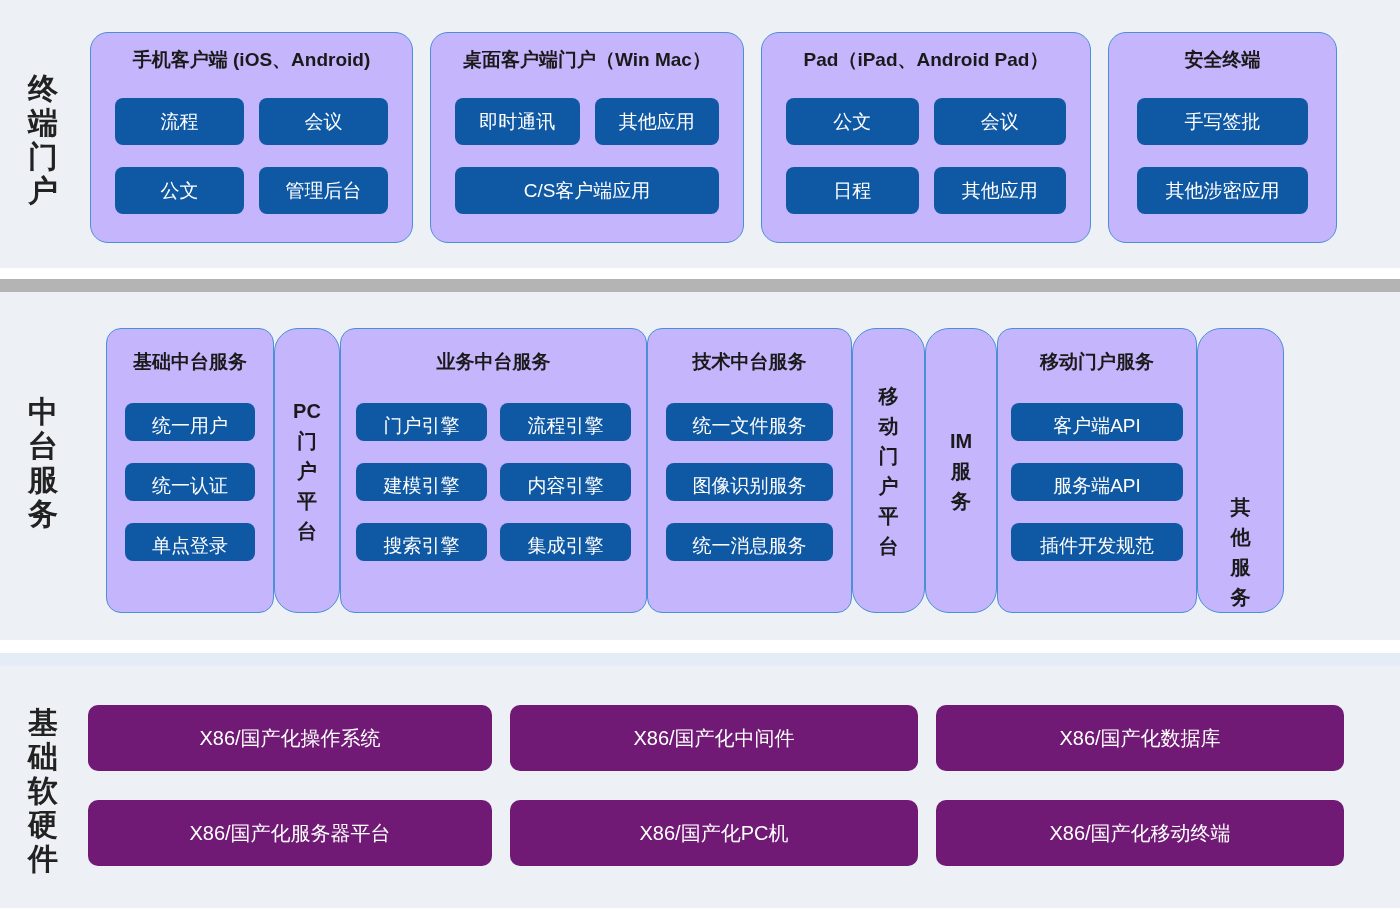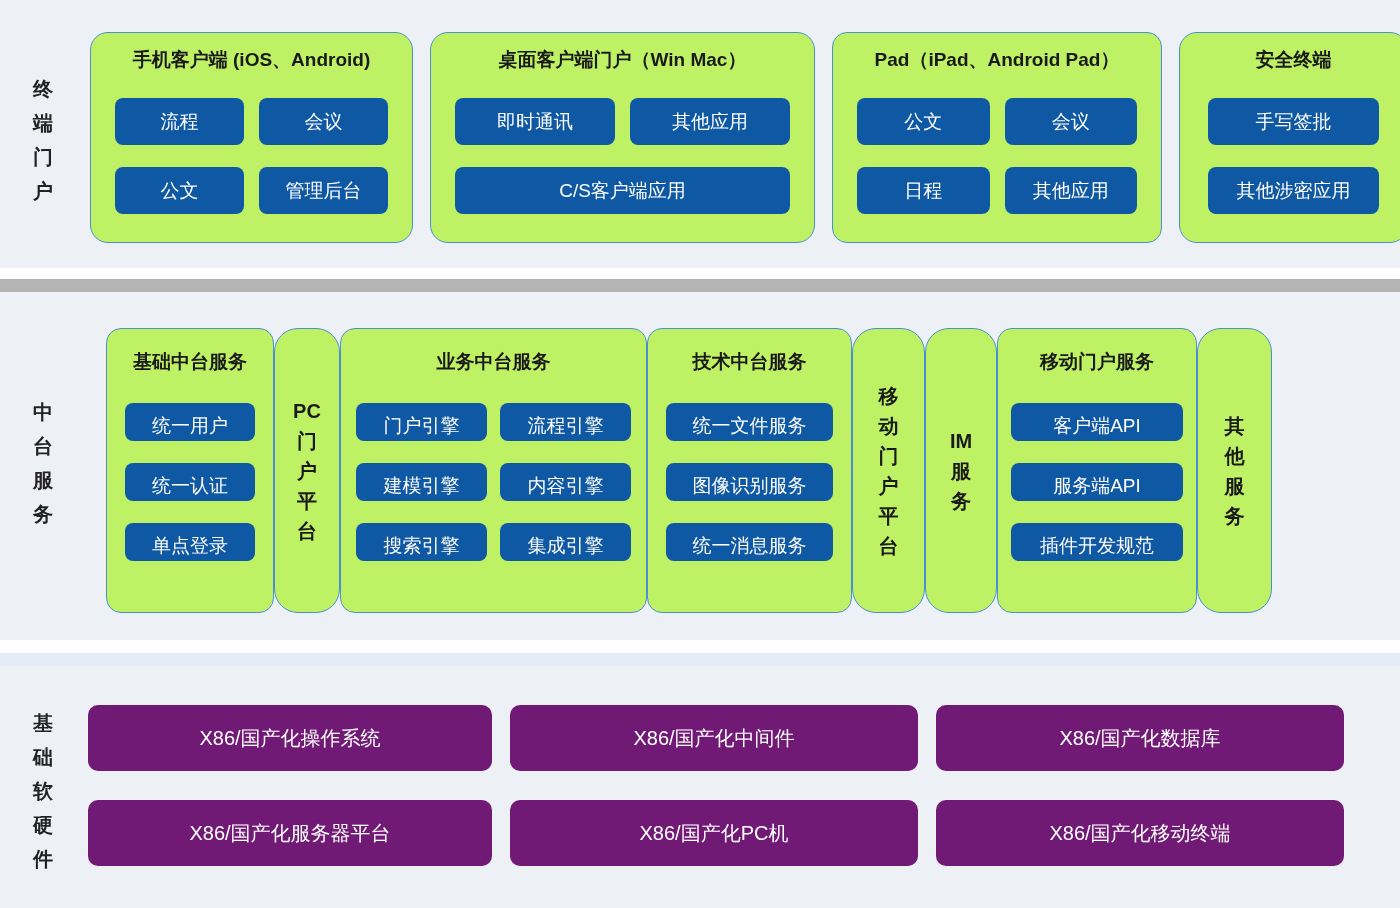--- a/index.html
+++ b/index.html
@@ -5,25 +5,25 @@
   html,body{margin:0;padding:0;}
   body{font-family:"Liberation Sans","DejaVu Sans",sans-serif;}
   .canvas{position:relative;width:1400px;height:908px;background:#edf1f5;overflow:hidden;}
 
   
   .white-band{position:absolute;left:0;width:1400px;background:#ffffff;}
   .gray-bar{position:absolute;left:0;width:1400px;background:#b4b4b4;}
   .pale-band{position:absolute;left:0;width:1400px;background:#e4ecf7;}
 
   
-  .side-label{position:absolute;width:38px;text-align:center;font-size:20px;line-height:34px;
+  .side-label{position:absolute;width:38px;text-align:center;font-size:30px;line-height:34px;
               font-weight:700;color:#222222;word-break:normal;}
 
   
-  .card{background:#bef264;border:1.5px solid #4b8fd5;border-radius:18px;box-sizing:border-box;}
+  .card{background:#c4b5fd;border:1.5px solid #4b8fd5;border-radius:18px;box-sizing:border-box;}
   .cards-row{position:absolute;display:flex;}
 
   
   .tcard{height:211px;padding-top:14px;}
   .tcard-title{text-align:center;font-size:19px;font-weight:700;color:#1a1a1a;height:26px;line-height:26px;}
   .tcard-body{padding:25px 24px 0 24px;display:flex;flex-direction:column;gap:22px;}
   .btn-row{display:flex;gap:15px;}
   .chip{background:#0f58a3;color:#ffffff;border-radius:8px;height:47px;line-height:47px;
         text-align:center;font-size:19px;font-weight:500;flex:1;white-space:nowrap;overflow:hidden;}
 
@@ -61,34 +61,34 @@
           <div class="chip">流程</div>
           <div class="chip">会议</div>
         </div>
         <div class="btn-row">
           <div class="chip">公文</div>
           <div class="chip">管理后台</div>
         </div>
       </div>
     </div>
 
-    <div class="card tcard" style="width:385px;">
+    <div class="card tcard" style="width:314px;">
       <div class="tcard-title">桌面客户端门户（Win Mac）</div>
       <div class="tcard-body">
         <div class="btn-row">
           <div class="chip">即时通讯</div>
           <div class="chip">其他应用</div>
         </div>
         <div class="btn-row">
           <div class="chip">C/S客户端应用</div>
         </div>
       </div>
     </div>
 
-    <div class="card tcard" style="width:330px;border-radius:15px;">
+    <div class="card tcard" style="width:330px;">
       <div class="tcard-title">Pad（iPad、Android Pad）</div>
       <div class="tcard-body">
         <div class="btn-row">
           <div class="chip">公文</div>
           <div class="chip">会议</div>
         </div>
         <div class="btn-row">
           <div class="chip">日程</div>
           <div class="chip">其他应用</div>
         </div>
@@ -159,21 +159,21 @@
 
     <div class="card mpanel" style="width:200px;">
       <div class="mpanel-title">移动门户服务</div>
       <div class="mpanel-body" style="padding-left:13px;padding-right:13px;">
         <div class="mchip">客户端API</div>
         <div class="mchip">服务端API</div>
         <div class="mchip">插件开发规范</div>
       </div>
     </div>
 
-    <div class="card strip" style="width:75px;">
+    <div class="card strip" style="width:87px;align-items:flex-end;">
       <div class="strip-text">其他服务</div>
     </div>
   </div>
 
   <div class="white-band" style="top:640px;height:13px;"></div>
   <div class="pale-band" style="top:653px;height:13px;"></div>
 
   <div class="side-label" style="left:24px;top:700px;margin-top:6px;">基础软硬件</div>
 
   <div class="found-grid">

